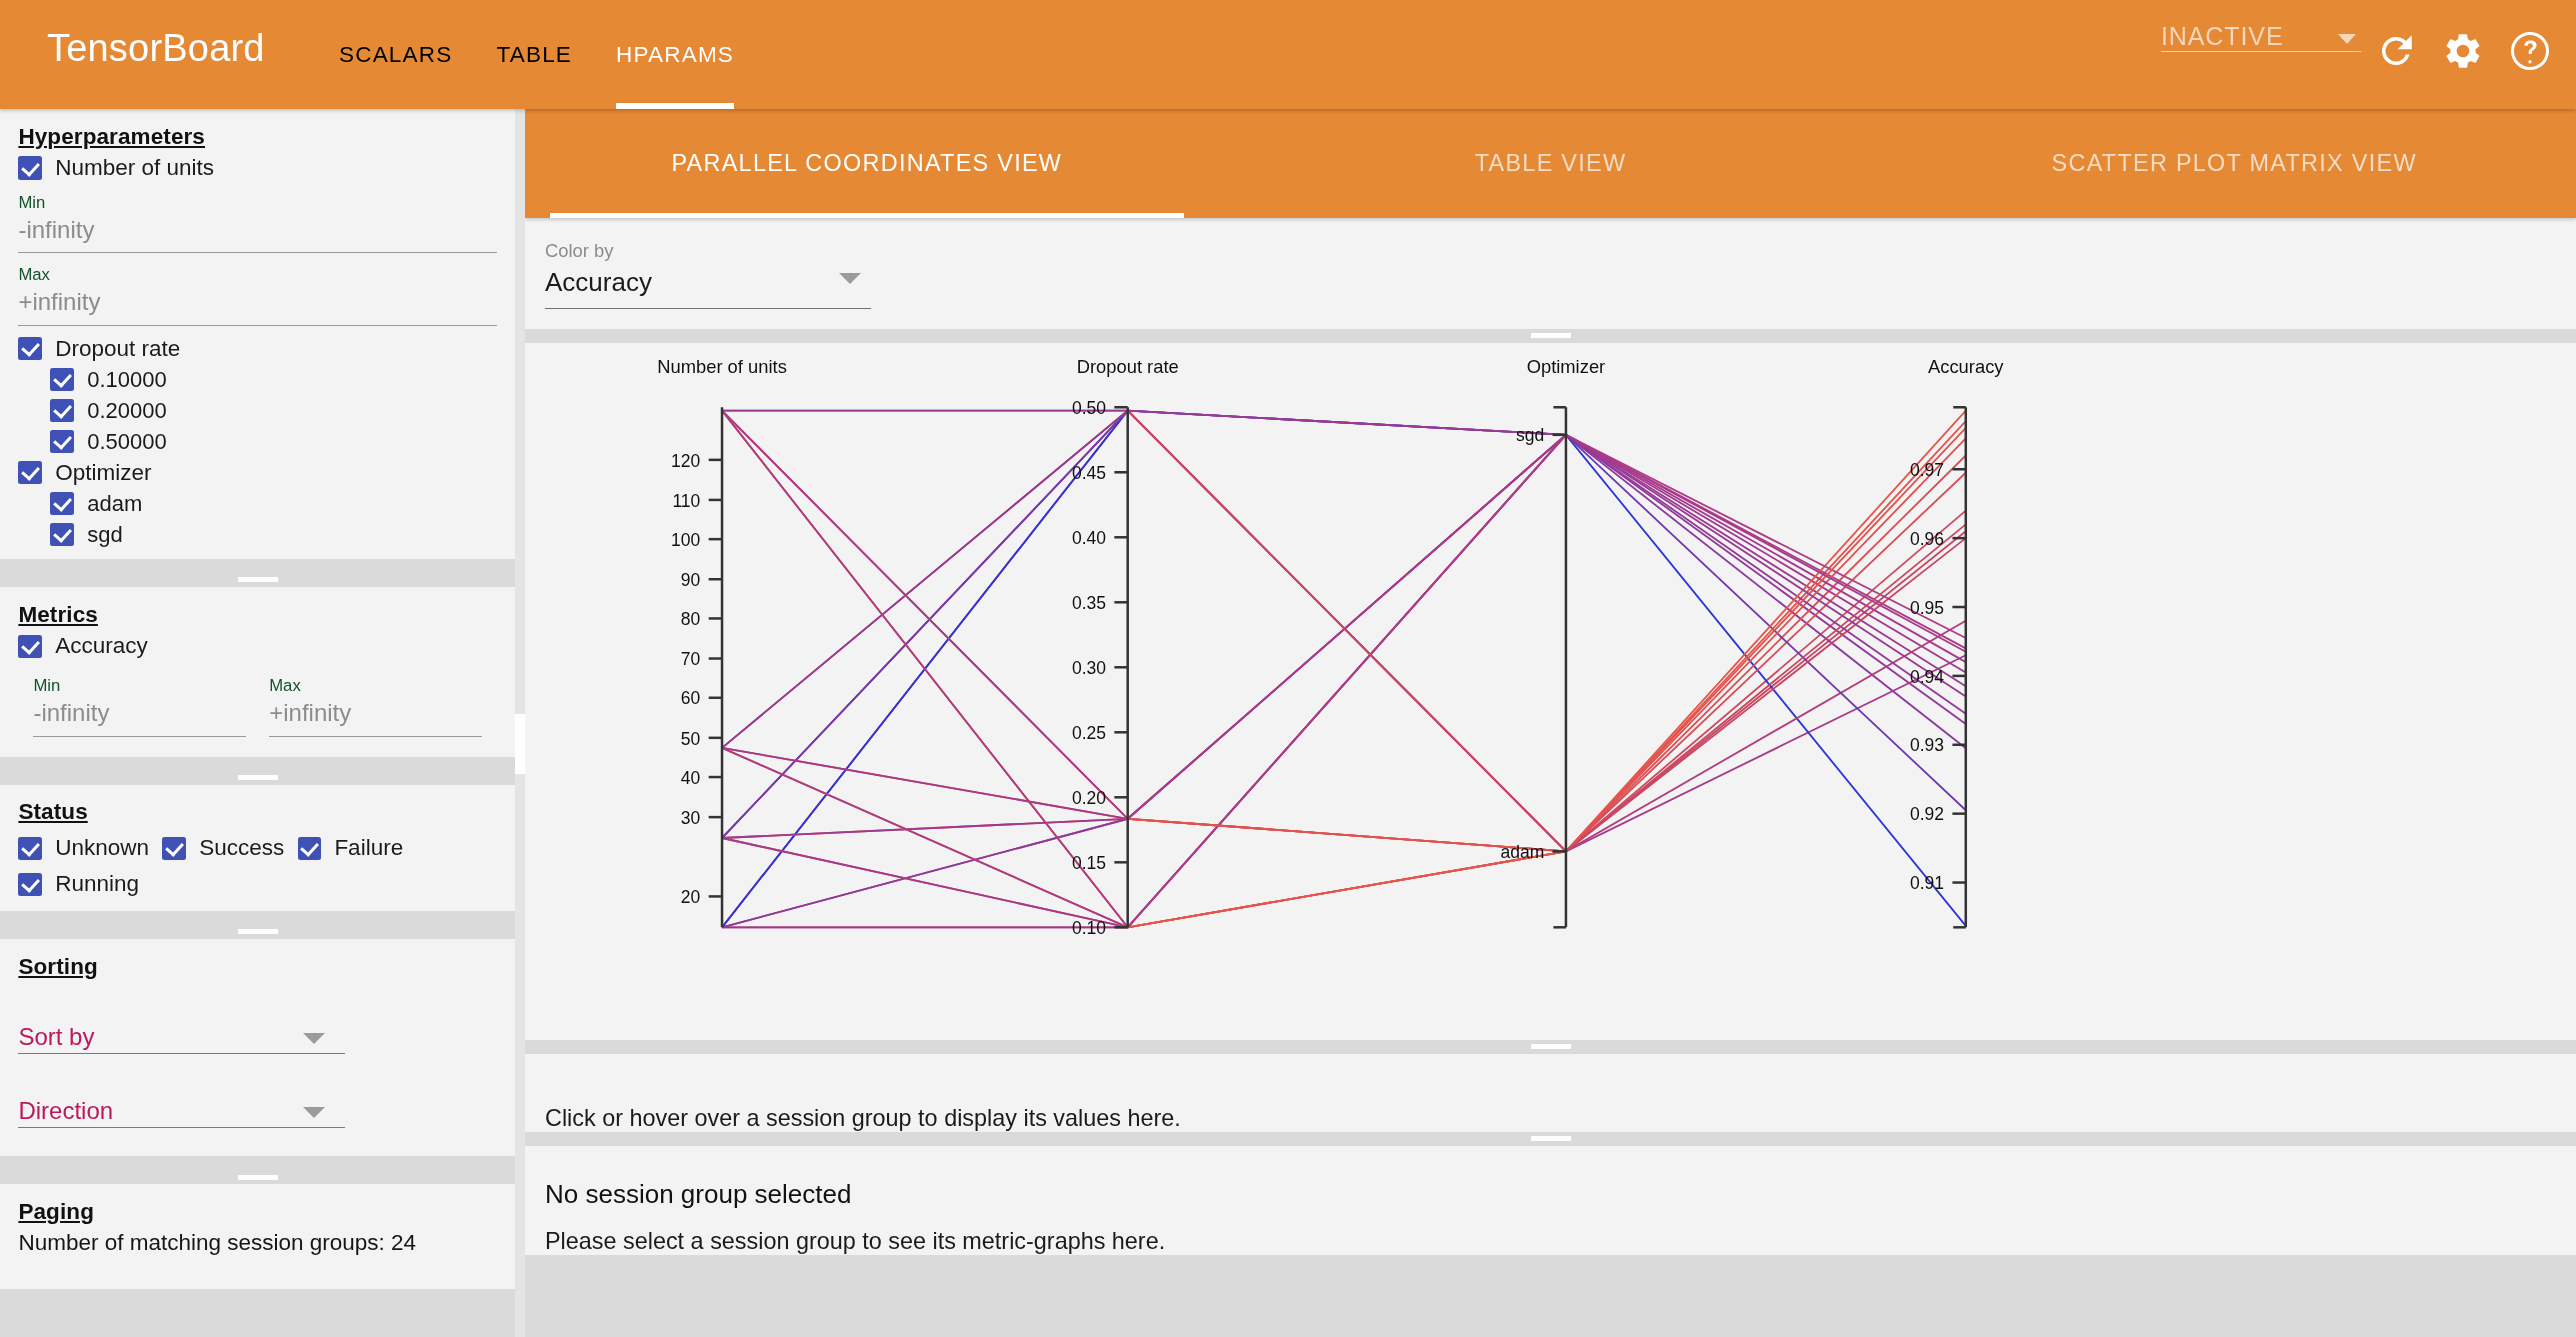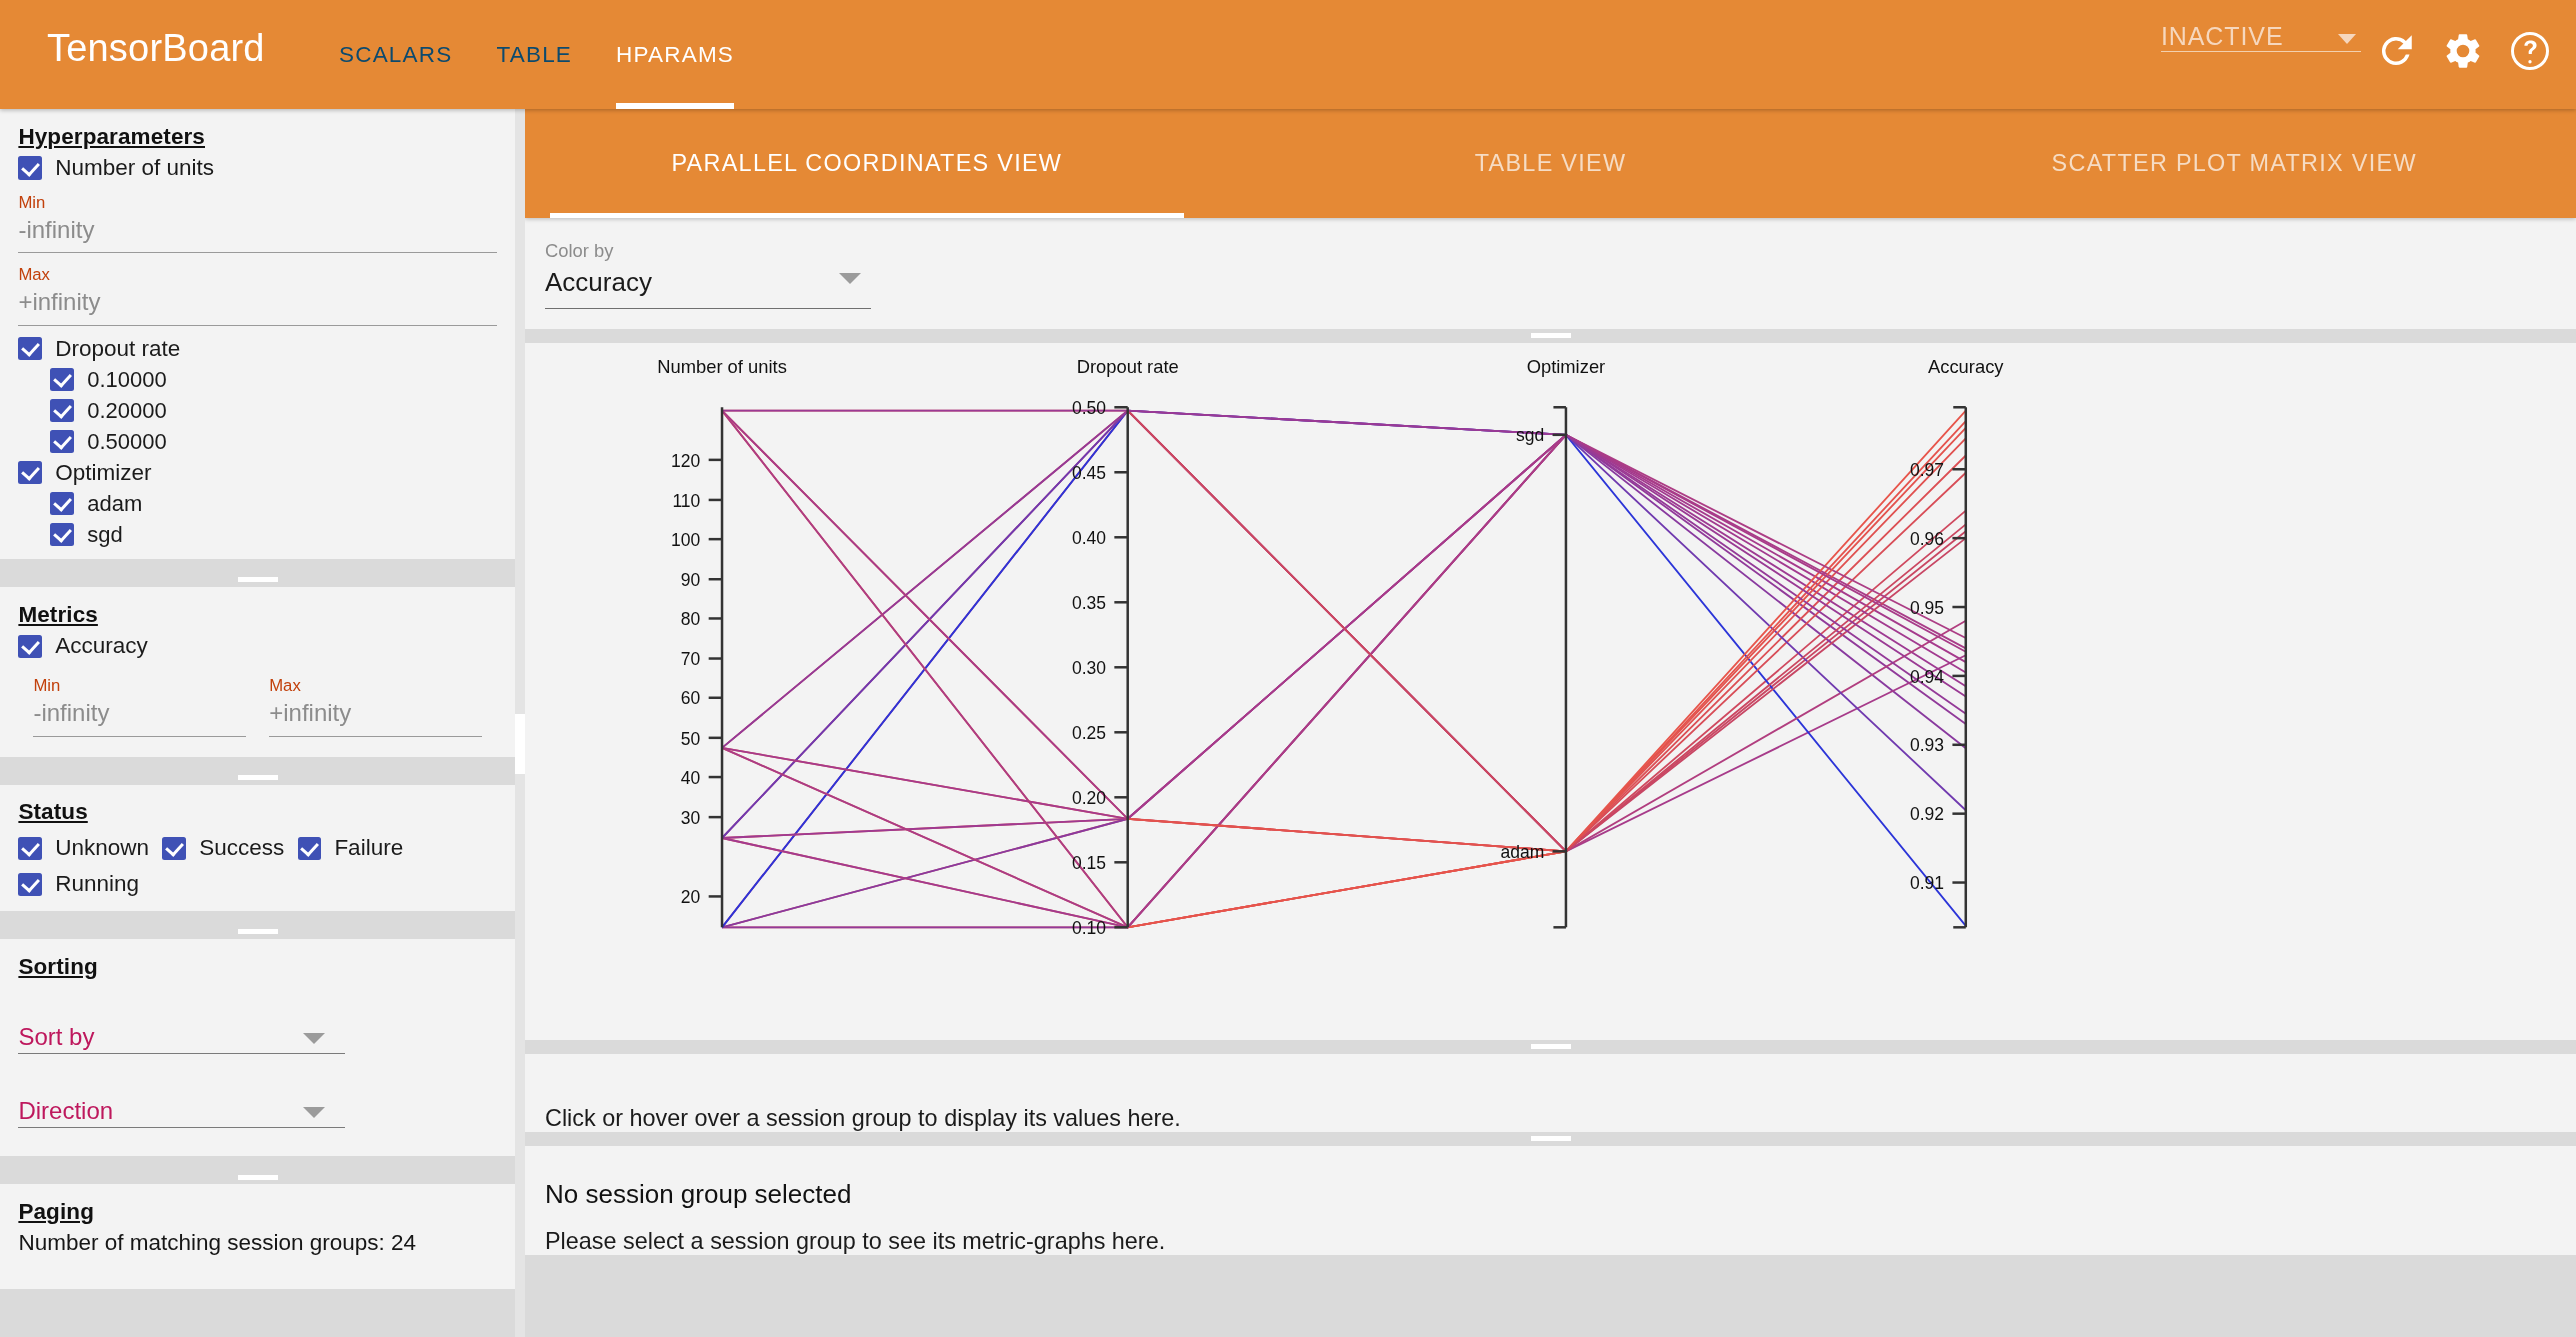--- a/index.html
+++ b/index.html
@@ -21,21 +21,21 @@
   }
   .brand{
     position:absolute;left:47px;top:27px;
     font-size:38px;color:#fff;letter-spacing:0.2px;
     font-family:"Liberation Sans",sans-serif;
   }
   .navtabs{position:absolute;left:317px;top:0;height:109px;display:flex;align-items:flex-start;}
   .navtab{
     position:relative;height:109px;box-sizing:border-box;
     padding:0 22px;display:flex;align-items:center;justify-content:center;
-    color:#0c4a6e;font-size:22.5px;letter-spacing:1.2px;
+    color:#000000;font-size:22.5px;letter-spacing:1.2px;
     cursor:pointer;min-width:100px;
   }
   .navtab.active{color:#ffffff;}
   .navtab.active:after{
     content:"";position:absolute;left:22px;right:22px;bottom:0;height:5.8px;background:#fff;
   }
 
   .statusbox{position:absolute;right:215px;top:22px;width:200px;}
   .statusval{
     color:#f6d7bd;font-size:25px;letter-spacing:0.9px;
@@ -66,21 +66,21 @@
   }
   .cb:after{
     content:"";position:absolute;left:6.7px;top:2.5px;width:7.5px;height:13.4px;
     border:solid #fff;border-width:0 3.3px 3.3px 0;transform:rotate(42deg);
   }
   .cblabel{font-size:22.5px;color:#1b1b1b;margin-left:13.4px;white-space:nowrap;}
   .cblabel.sm{font-size:22px;}
   .indent{margin-left:32px;}
 
   .field{margin:11.7px 0 5px 0;}
-  .field-lab{font-size:16.7px;color:#c2410c;margin-bottom:3.3px;}
+  .field-lab{font-size:16.7px;color:#14532d;margin-bottom:3.3px;}
   .field-inp{
     font-size:24px;color:#8c8c8c;padding-bottom:8.3px;
     border-bottom:1.3px solid #9a9a9a;
   }
   .minmax{display:flex;gap:23.4px;padding:0 15px;}
   .minmax .field{flex:1;}
 
   .statusline{display:flex;align-items:center;flex-wrap:wrap;}
   .statusline .cbrow{margin-right:13.4px;}
 

